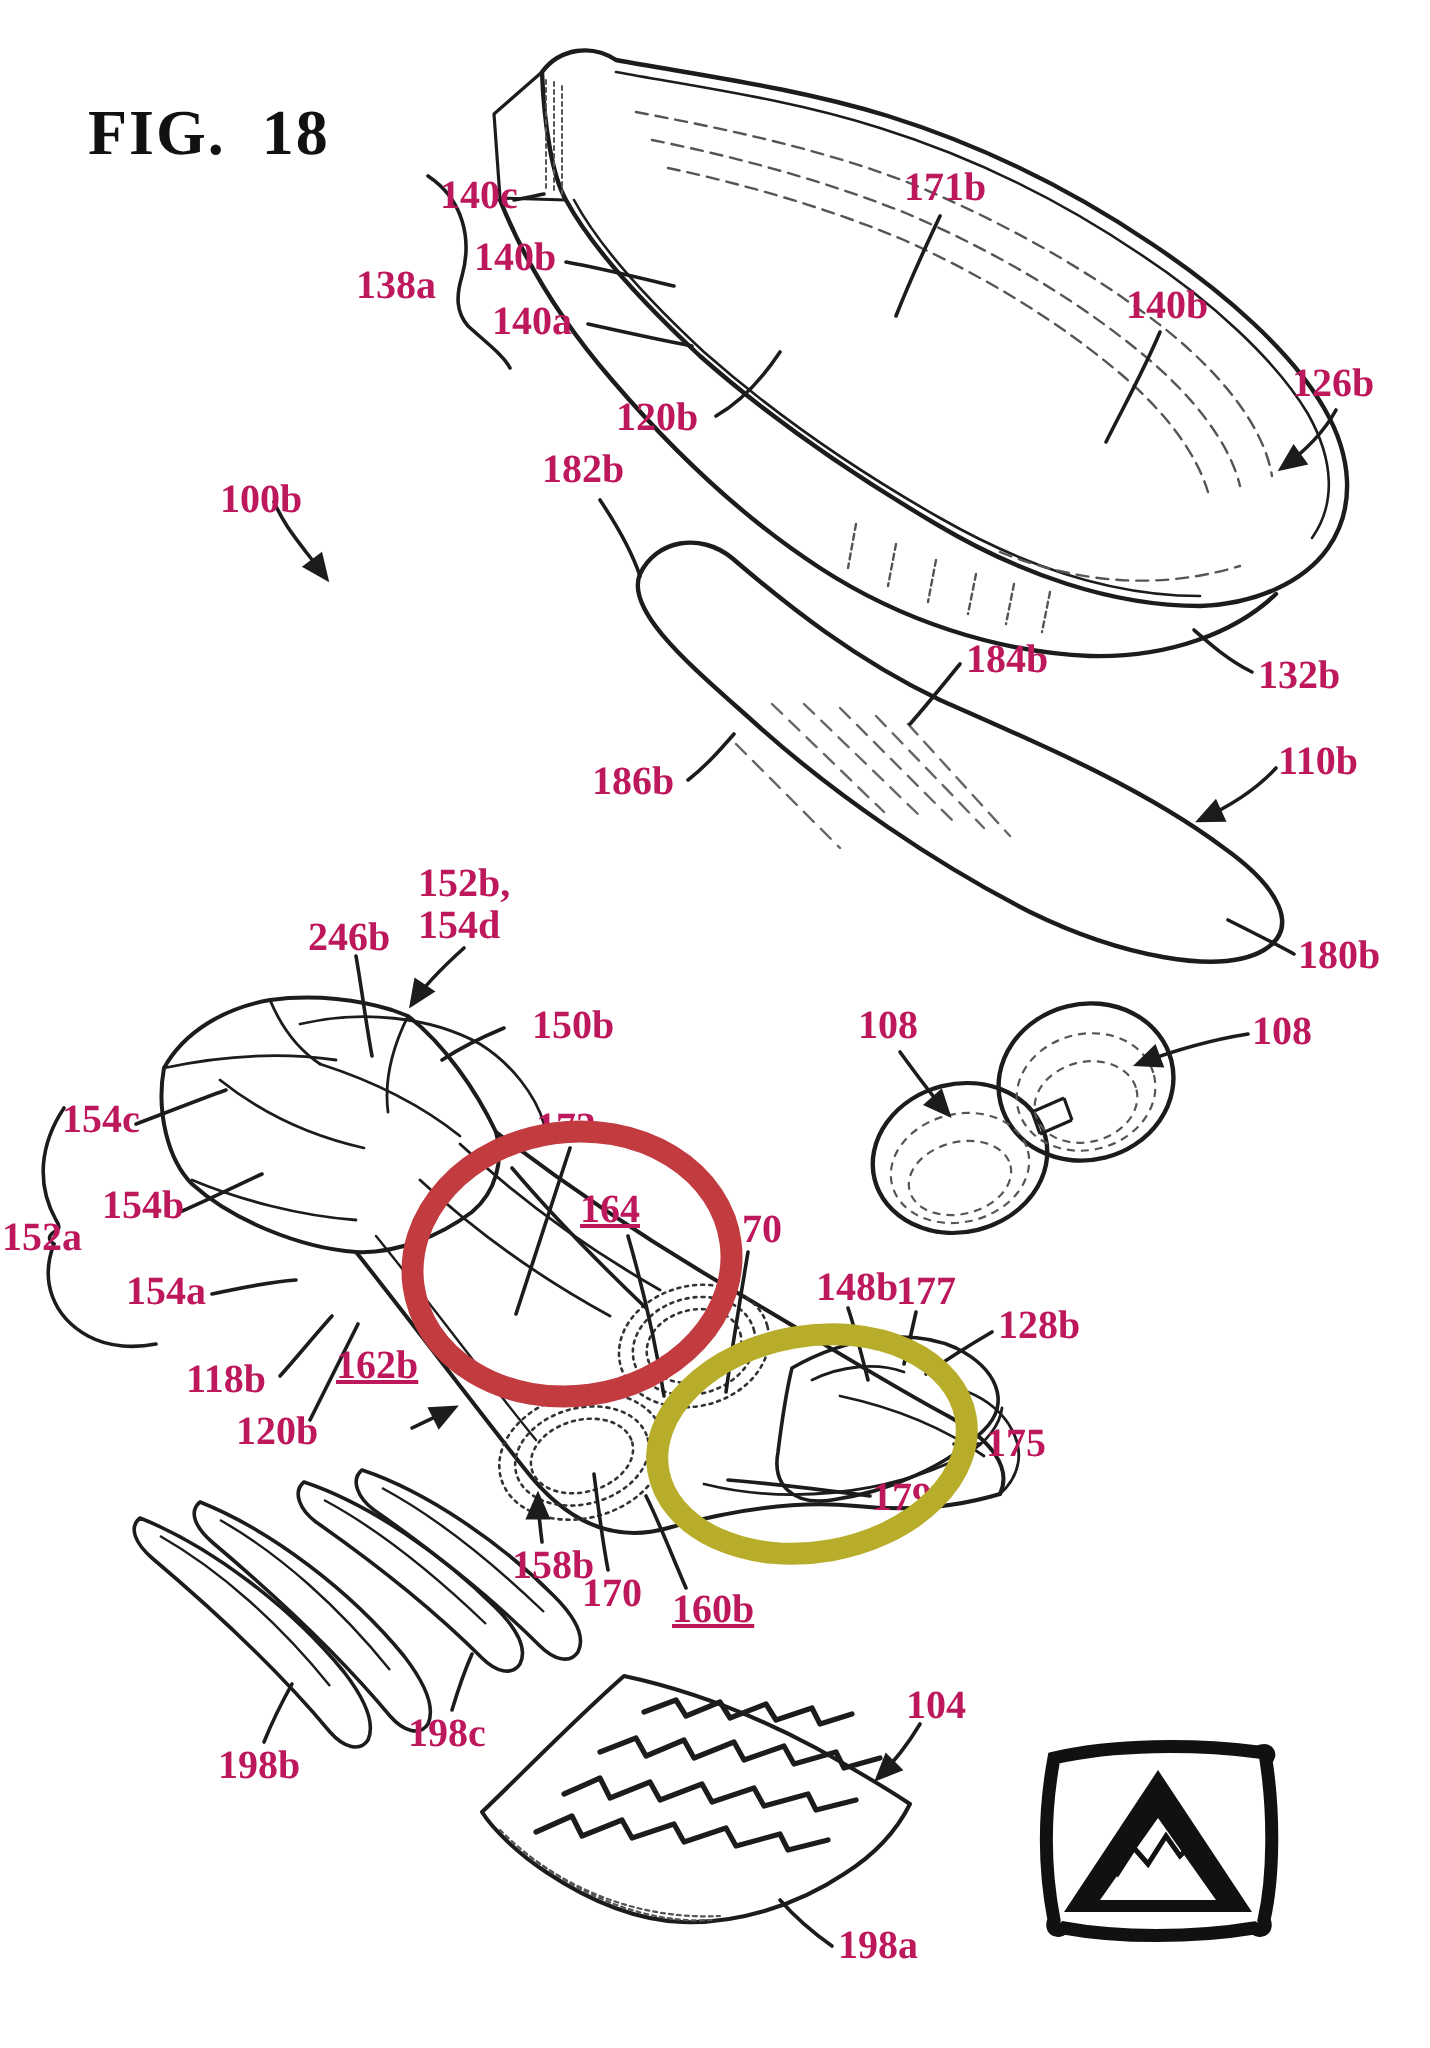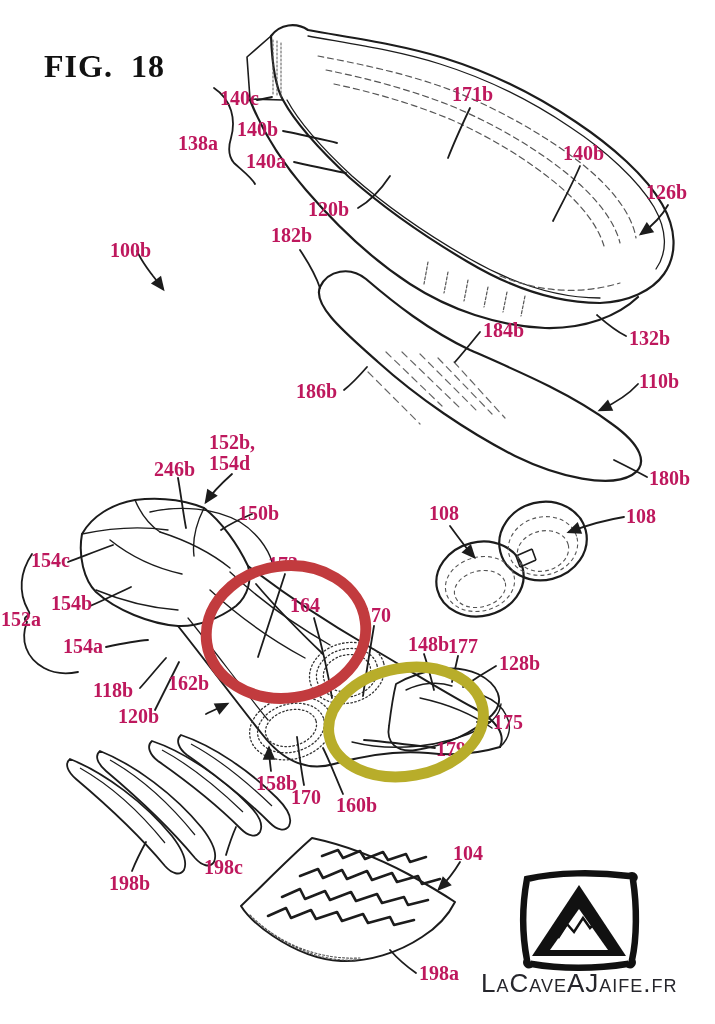--- a/index.html
+++ b/index.html
@@ -3,21 +3,21 @@
 <meta charset="utf-8">
 <style>
   html,body{margin:0;padding:0;background:#ffffff;}
   .stage{position:relative;width:715px;height:1024px;background:#fff;overflow:hidden;
          font-family:"Liberation Serif",serif;}
   svg{position:absolute;left:0;top:0;}
   #art{z-index:1;}
   #rings{z-index:3;pointer-events:none;}
   .lbl{position:absolute;z-index:2;font-weight:bold;font-size:20px;line-height:1.04;
        color:#be185d;white-space:pre-line;}
-  .u{}
+  .u{text-decoration:underline;}
   .fig{position:absolute;z-index:2;left:44px;top:48px;font-size:32px;font-weight:bold;
        letter-spacing:1px;color:#111;white-space:pre;}
   .wm{position:absolute;z-index:2;left:481px;top:968px;font-size:26px;
       font-family:"Liberation Sans",sans-serif;font-variant:small-caps;
       letter-spacing:1px;color:#26262c;font-weight:normal;}
 </style>
 </head>
 <body>
 
 <div class="stage">
@@ -229,21 +229,21 @@
   <div class="lbl" style="left:629px;top:328px">132b</div>
   <div class="lbl" style="left:483px;top:320px">184b</div>
   <div class="lbl" style="left:296px;top:381px">186b</div>
   <div class="lbl" style="left:639px;top:371px">110b</div>
   <div class="lbl" style="left:649px;top:468px">180b</div>
   <div class="lbl" style="left:429px;top:503px">108</div>
   <div class="lbl" style="left:626px;top:506px">108</div>
   <div class="lbl" style="left:209px;top:432px">152b,
 154d</div>
   <div class="lbl" style="left:154px;top:459px">246b</div>
-  <div class="lbl" style="left:238px;top:503px">150b</div>
+  <div class="lbl" style="left:266px;top:503px">150b</div>
   <div class="lbl" style="left:31px;top:550px">154c</div>
   <div class="lbl" style="left:51px;top:593px">154b</div>
   <div class="lbl" style="left:1px;top:609px">152a</div>
   <div class="lbl" style="left:63px;top:636px">154a</div>
   <div class="lbl" style="left:93px;top:680px">118b</div>
   <div class="lbl" style="left:118px;top:706px">120b</div>
   <div class="lbl u" style="left:168px;top:673px">162b</div>
   <div class="lbl" style="left:268px;top:554px">173</div>
   <div class="lbl u" style="left:290px;top:595px">164</div>
   <div class="lbl" style="left:361px;top:605px">170</div>
@@ -253,20 +253,19 @@
   <div class="lbl" style="left:493px;top:712px">175</div>
   <div class="lbl" style="left:436px;top:739px">179</div>
   <div class="lbl" style="left:256px;top:773px">158b</div>
   <div class="lbl" style="left:291px;top:787px">170</div>
   <div class="lbl u" style="left:336px;top:795px">160b</div>
   <div class="lbl" style="left:204px;top:857px">198c</div>
   <div class="lbl" style="left:109px;top:873px">198b</div>
   <div class="lbl" style="left:453px;top:843px">104</div>
   <div class="lbl" style="left:419px;top:963px">198a</div>
 
-  <div class="wm">LaCaveAJaife.fr</div>
 
   <svg id="rings" width="715" height="1024" viewBox="0 0 715 1024">
     <ellipse cx="286" cy="632" rx="80" ry="66" transform="rotate(-8 286 632)" fill="none" stroke-width="11" stroke-linecap="round" stroke="#c23b3e"></ellipse>
     <ellipse cx="406" cy="722" rx="78" ry="54" transform="rotate(-10 406 722)" fill="none" stroke-width="11" stroke-linecap="round" stroke="#b8ad2a"></ellipse>
   </svg>
 
 </div>
 
 </body></html>

